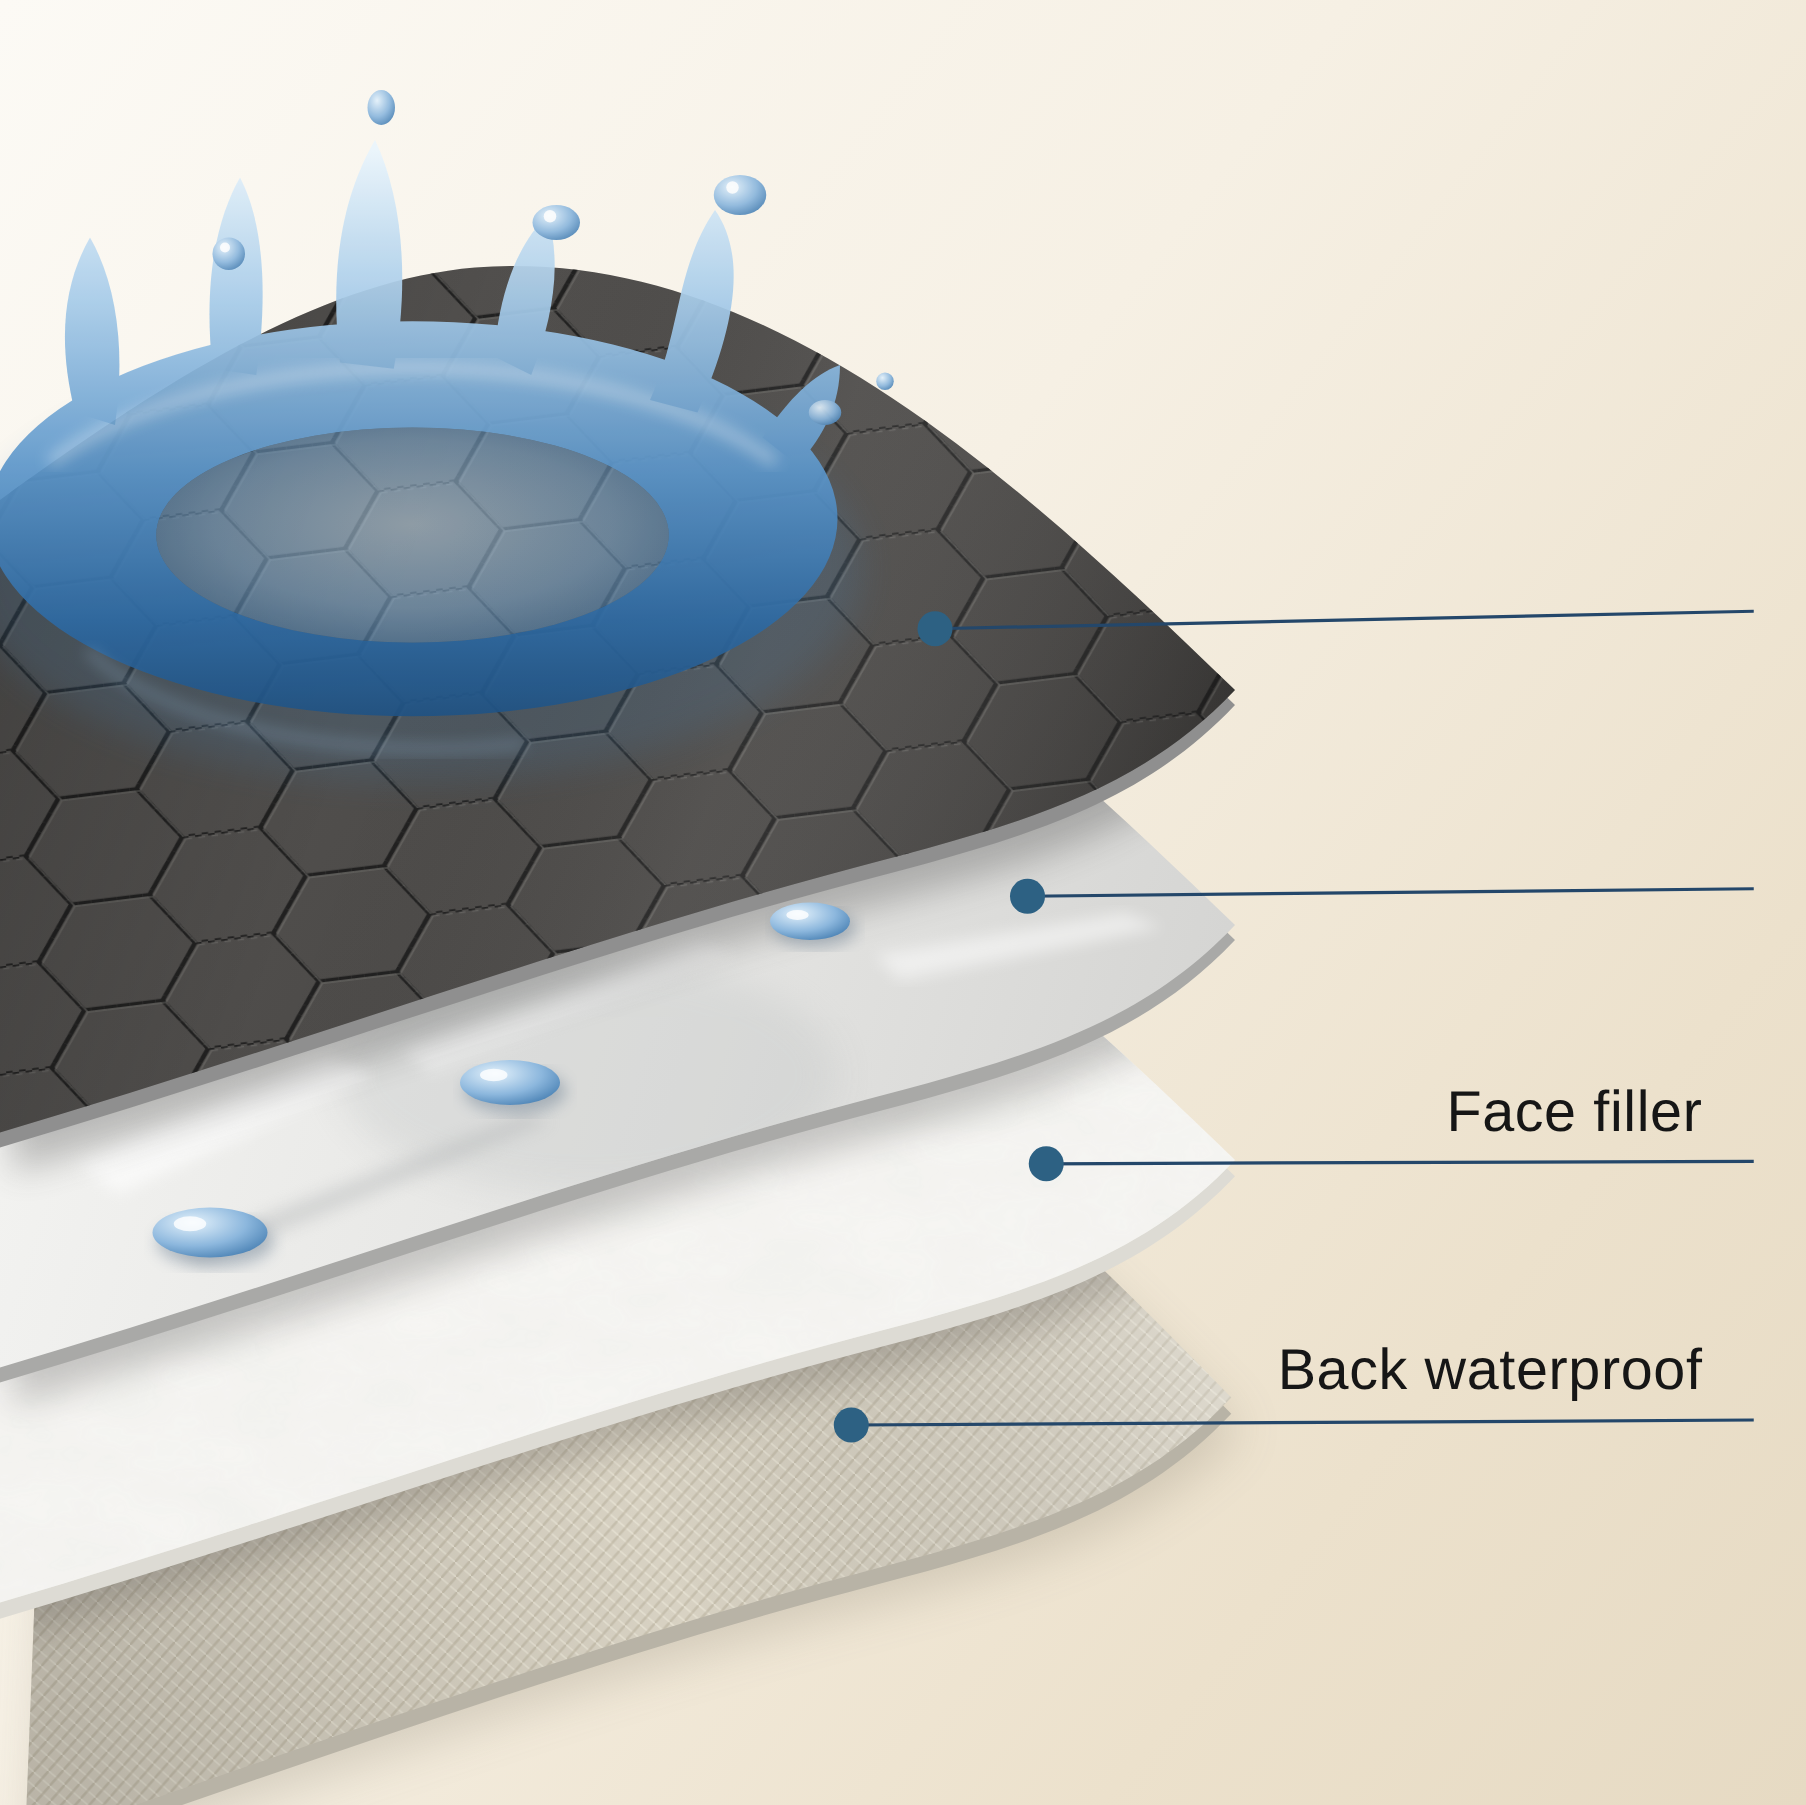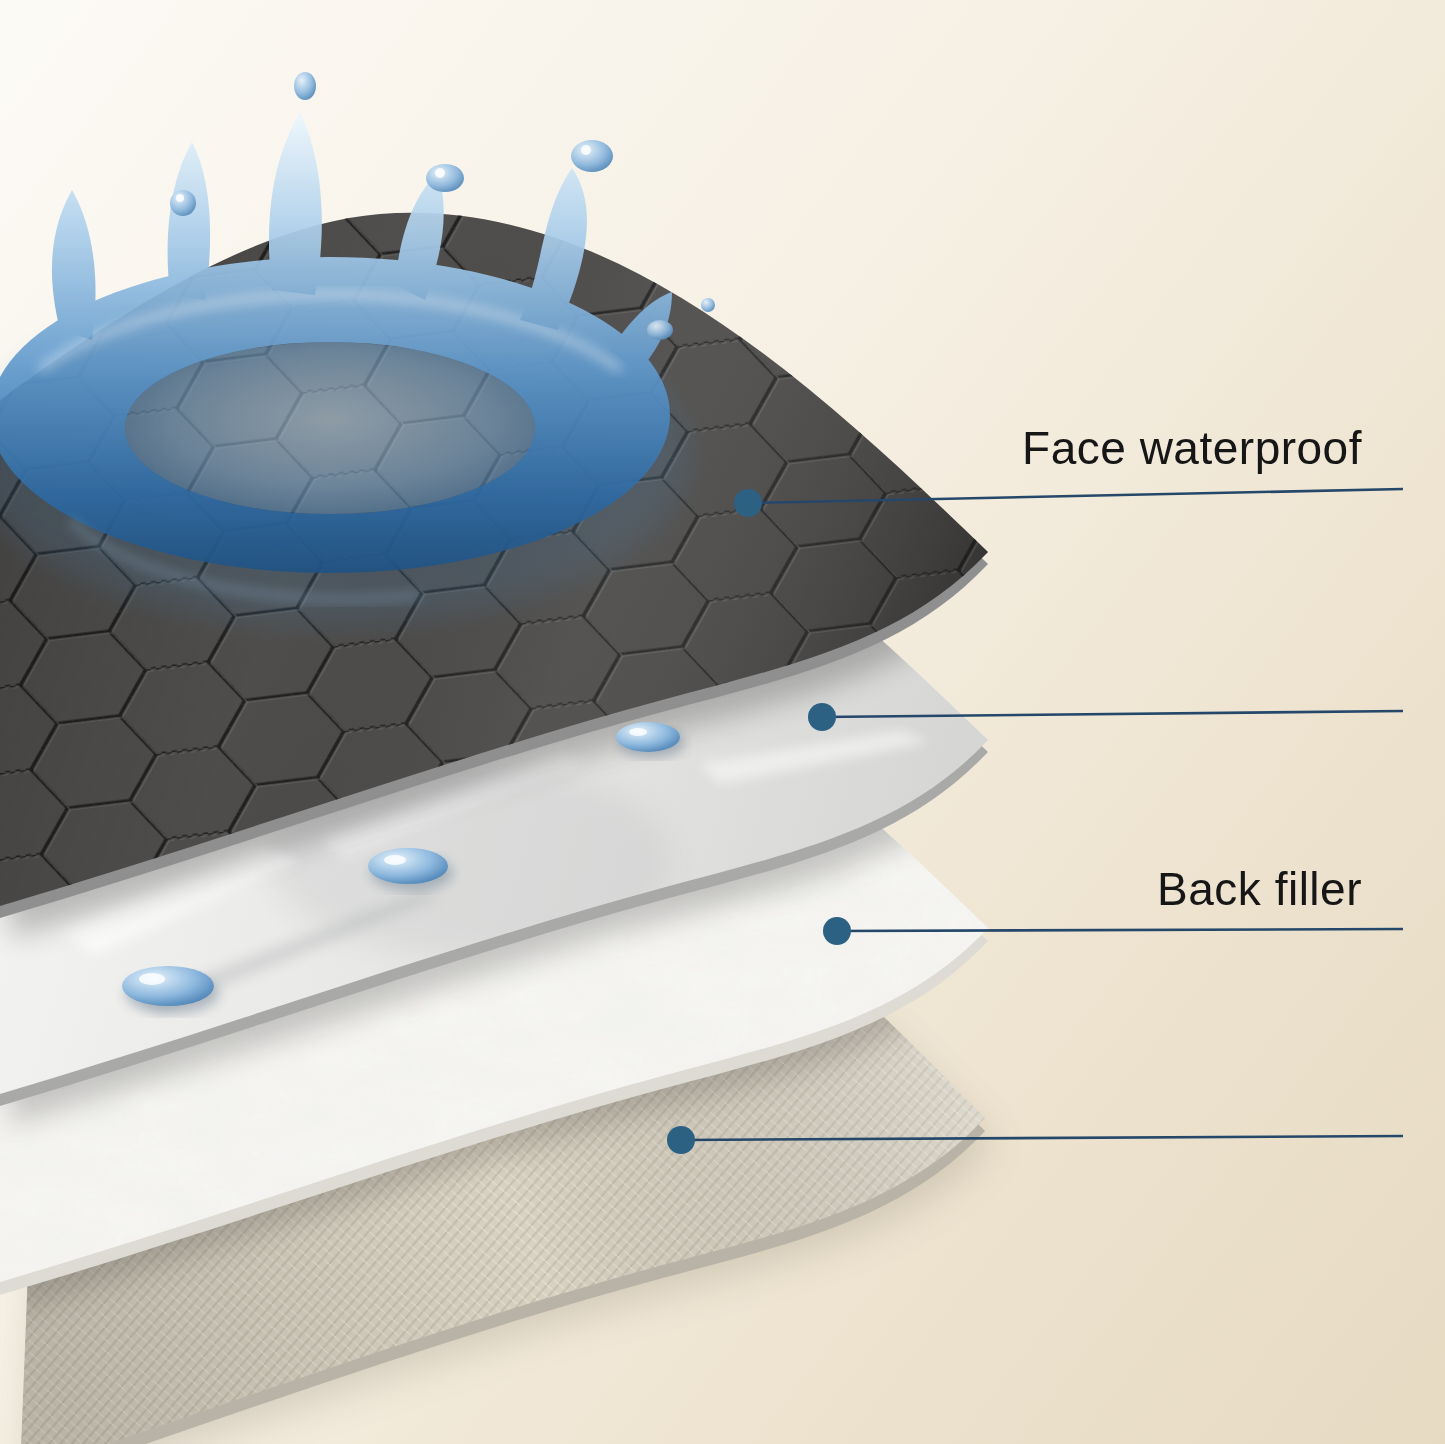--- a/index.html
+++ b/index.html
@@ -204,16 +204,16 @@
       <line x1="681" y1="1140" x2="1403" y2="1136"></line>
     </g>
     <g fill="#2d6183">
       <circle cx="748" cy="503" r="14"></circle>
       <circle cx="822" cy="717" r="14"></circle>
       <circle cx="837" cy="931" r="14"></circle>
       <circle cx="681" cy="1140" r="14"></circle>
     </g>
   </svg>
 
-  <div class="callout-label lbl-1">Face waterproof</div>
-  <div class="callout-label lbl-3">Back filler</div>
+  <div class="callout-label lbl-3">Face filler</div>
+  <div class="callout-label lbl-4">Back waterproof</div>
 
 </div>
 
 </body></html>

